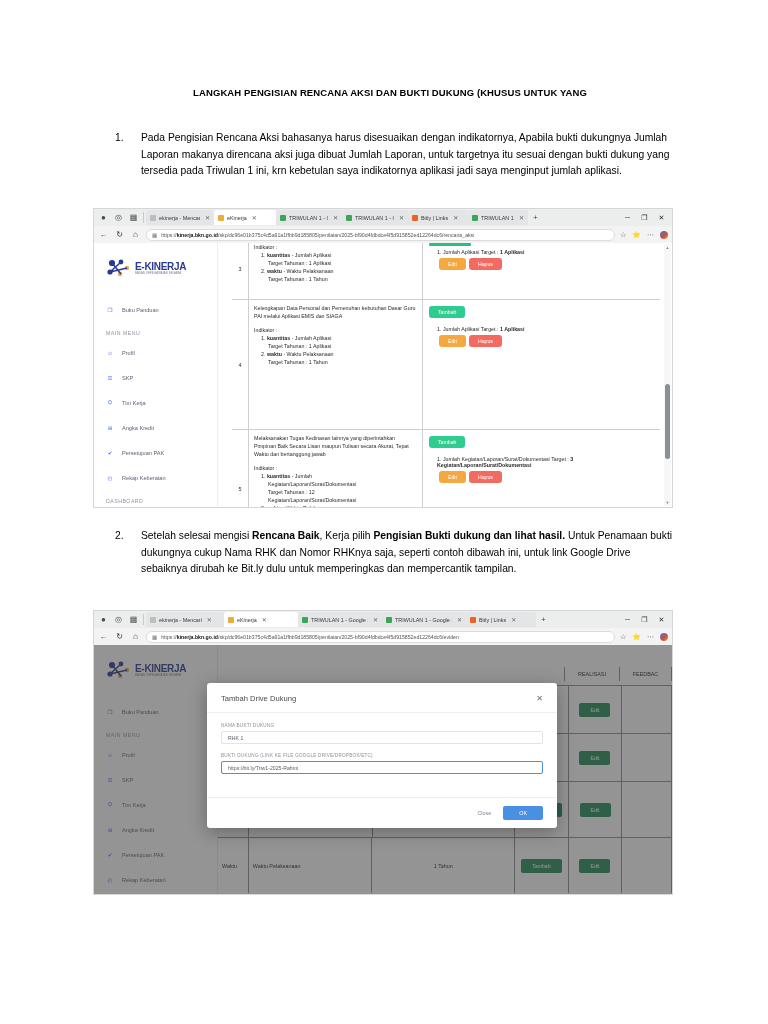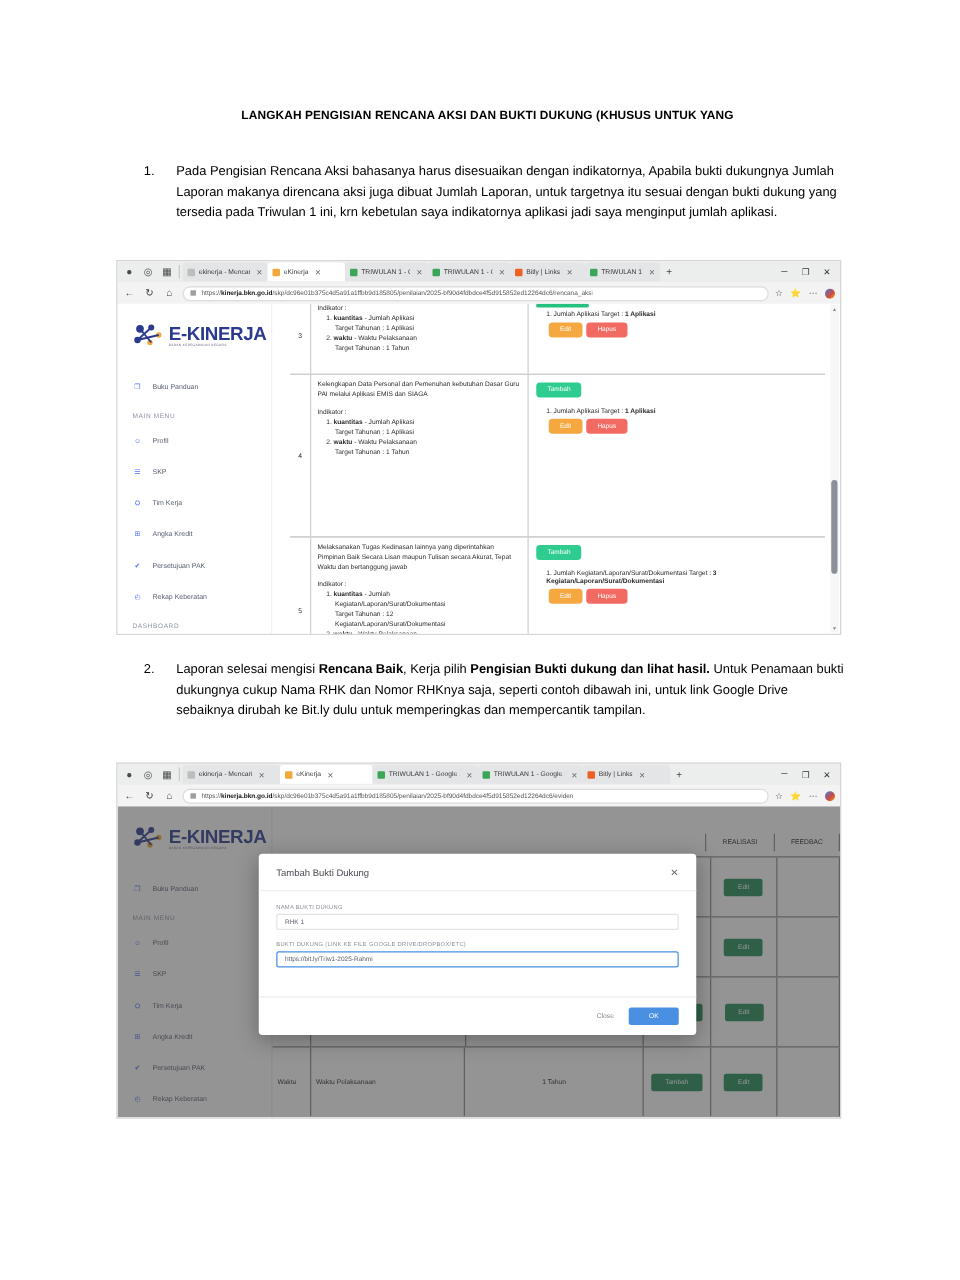--- a/index.html
+++ b/index.html
@@ -76,21 +76,21 @@
 
   
   .sidebar {
     position:absolute; left:0; top:0; bottom:0; width:124px;
     background:#ffffff; border-right:1px solid #ededed;
   }
   .brand { position:absolute; left:12px; top:16px; display:flex;
            align-items:center; gap:3px; }
   .brand svg { display:block; }
   .brand .btext { display:flex; flex-direction:column; line-height:1; }
-  .brand .bmain { font-size:15px; font-weight:bold; color:#2b3a8f;
+  .brand .bmain { font-size:10px; font-weight:bold; color:#2b3a8f;
                   letter-spacing:-.3px; }
   .brand .bsub { font-size:2.6px; color:#6b6b8a; letter-spacing:.25px; margin-top:1px; }
   .navlist { position:absolute; left:0; right:0; top:54px; }
   .navitem { display:flex; align-items:center; gap:8px; height:25px;
              padding:0 12px; font-size:5.6px; color:#5a6273; }
   .navitem .nicon { width:8px; height:8px; flex:none; color:#4f6ef7;
                     display:flex; align-items:center; justify-content:center; }
   .navsection { padding:8px 12px 4px; font-size:5.2px; color:#8d93a1;
                 letter-spacing:.5px; }
 
@@ -335,21 +335,21 @@
       <div class="vscroll">
         <div class="arrow" style="top:1px">▲</div>
         <div class="thumb" style="top:140px;height:75px;"></div>
         <div class="arrow" style="bottom:1px">▼</div>
       </div>
     </div>
   </div>
 
   <div class="para para2">
     <span class="num">2.</span>
-    <span class="body"><span>Laporan selesai mengisi </span><b>Rencana Baik</b><span>, Kerja pilih </span><b>Pengisian Bukti dukung dan lihat hasil.</b><span> Untuk Penamaan bukti dukungnya cukup Nama RHK dan Nomor RHKnya saja, seperti contoh dibawah ini, untuk link Google Drive sebaiknya dirubah ke Bit.ly dulu untuk memperingkas dan mempercantik tampilan.</span></span>
+    <span class="body"><span>Setelah selesai mengisi </span><b>Rencana Baik</b><span>, Kerja pilih </span><b>Pengisian Bukti dukung dan lihat hasil.</b><span> Untuk Penamaan bukti dukungnya cukup Nama RHK dan Nomor RHKnya saja, seperti contoh dibawah ini, untuk link Google Drive sebaiknya dirubah ke Bit.ly dulu untuk memperingkas dan mempercantik tampilan.</span></span>
   </div>
 
   <div class="browser" id="browser2" style="left:93px; top:610px; width:580px; height:285px;">
 
     <div class="tabstrip">
       <span class="sysicon">●</span>
       <span class="sysicon">◎</span>
       <span class="sysicon">▦</span>
       <span class="tabsep"></span>
       <div id="b2tabs" style="display:flex;align-items:center;flex:none;">
@@ -504,21 +504,21 @@
               </div>
               <div class="cell" style="width: 52px; justify-content: center;"></div>
             </div>
           </div>
       </div>
 
       <div class="dim"></div>
 
       <div class="modal">
         <div class="modal-head">
-          <span class="modal-title">Tambah Bukti Dukung</span>
+          <span class="modal-title">Tambah Drive Dukung</span>
           <span class="modal-x">✕</span>
         </div>
         <div class="modal-body">
           <div class="fld-label">NAMA BUKTI DUKUNG</div>
           <div class="fld-input">RHK 1</div>
           <div class="fld-label">BUKTI DUKUNG (LINK KE FILE GOOGLE DRIVE/DROPBOX/ETC)</div>
           <div class="fld-input focus">https://bit.ly/Triw1-2025-Rahmi</div>
         </div>
         <div class="modal-foot">
           <span class="link-close">Close</span>

